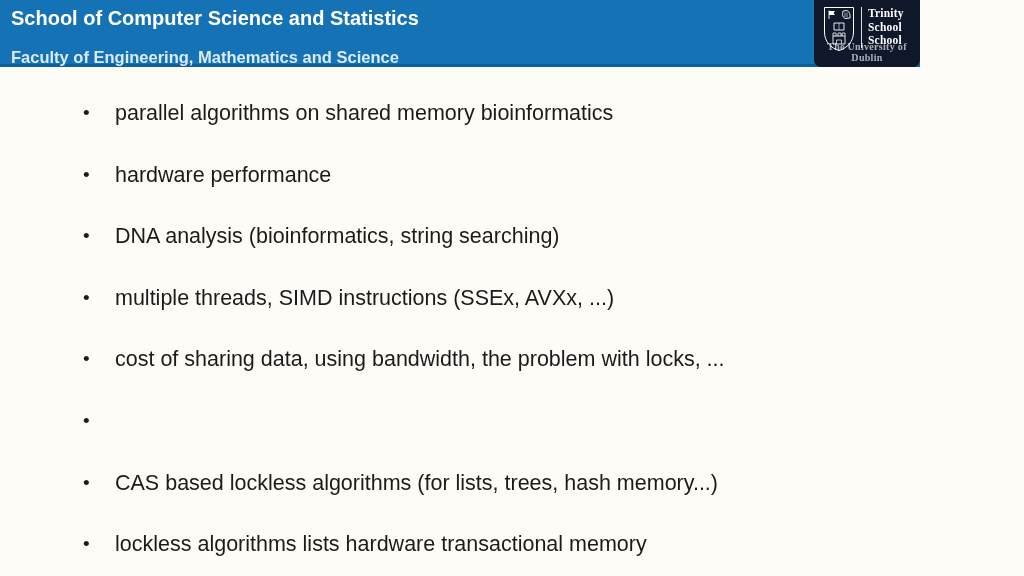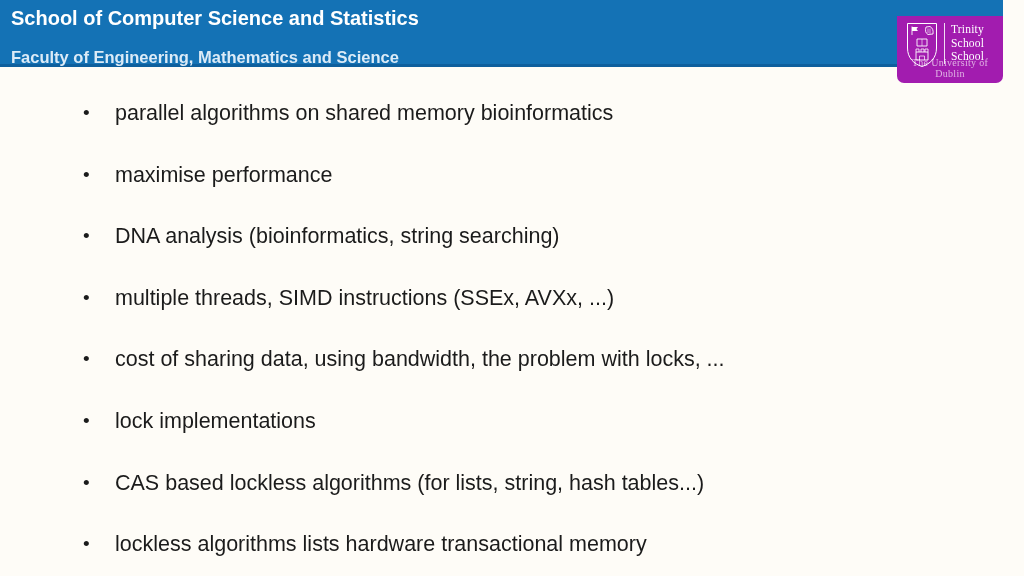--- a/index.html
+++ b/index.html
@@ -12,21 +12,21 @@
     position: relative;
     overflow: hidden;
     background: #fefcf7;
     font-family: "Liberation Sans", sans-serif;
   }
 
   
   .header {
     position: absolute;
     top: 0; left: 0;
-    width: 1003px;
+    width: 920px;
     height: 67px;
     background: #1472b5;
     box-shadow: inset 0 -3px 0 #0e5f9d;
   }
   .header-title {
     position: absolute;
     left: 11px;
     top: 7px;
     font-size: 20px;
     font-weight: bold;
@@ -39,26 +39,27 @@
     top: 48px;
     font-size: 16.5px;
     font-weight: bold;
     color: #dcebf7;
     white-space: nowrap;
   }
 
   
   .logo-panel {
     position: absolute;
-    top: 16px;
+    top: 0;
     right: 0;
     width: 106px;
     height: 67px;
-    background: #a21caf;
+    background: #0f172a;
     border-radius: 0 0 7px 7px;
+    font-weight: bold;
   }
   .crest {
     position: absolute;
     left: 9px;
     top: 6px;
   }
   .logo-text {
     position: absolute;
     left: 47px;
     top: 7px;
@@ -144,39 +145,38 @@
   </div>
 </div>
 
 <ul class="bullet-list">
   <li class="bullet-item">
     <span class="bullet-dot">•</span>
     <span>parallel algorithms on shared memory bioinformatics</span>
   </li>
   <li class="bullet-item">
     <span class="bullet-dot">•</span>
-    <span>maximise performance</span>
+    <span>hardware performance</span>
   </li>
   <li class="bullet-item">
     <span class="bullet-dot">•</span>
     <span>DNA analysis (bioinformatics, string searching)</span>
   </li>
   <li class="bullet-item">
     <span class="bullet-dot">•</span>
     <span>multiple threads, SIMD instructions (SSEx, AVXx, ...)</span>
   </li>
   <li class="bullet-item">
     <span class="bullet-dot">•</span>
     <span>cost of sharing data, using bandwidth, the problem with locks, ...</span>
   </li>
   <li class="bullet-item">
     <span class="bullet-dot">•</span>
-    <span>lock implementations</span>
   </li>
   <li class="bullet-item">
     <span class="bullet-dot">•</span>
-    <span>CAS based lockless algorithms (for lists, string, hash tables...)</span>
+    <span>CAS based lockless algorithms (for lists, trees, hash memory...)</span>
   </li>
   <li class="bullet-item">
     <span class="bullet-dot">•</span>
     <span>lockless algorithms lists hardware transactional memory</span>
   </li>
 </ul>
 
 </body></html>

